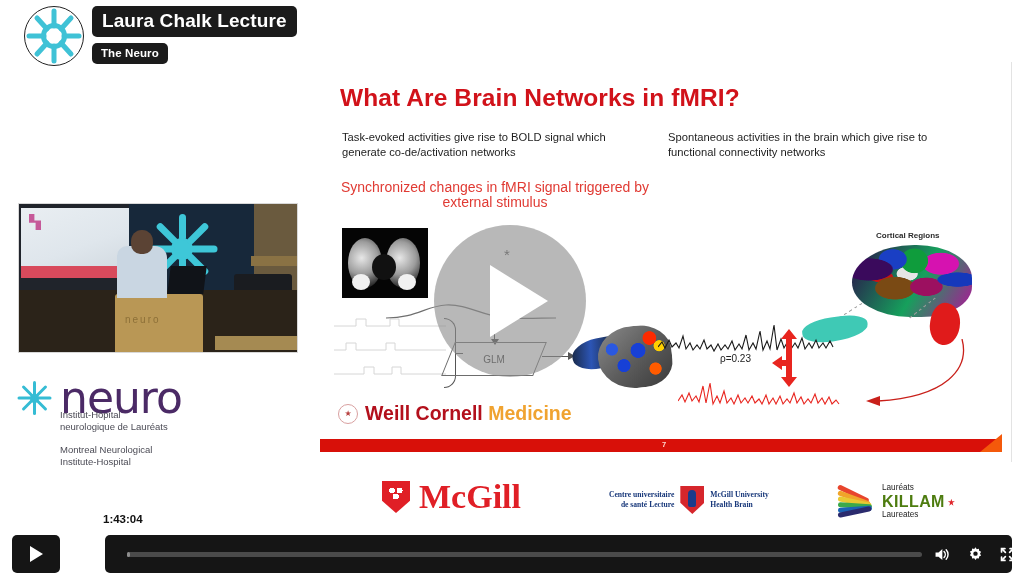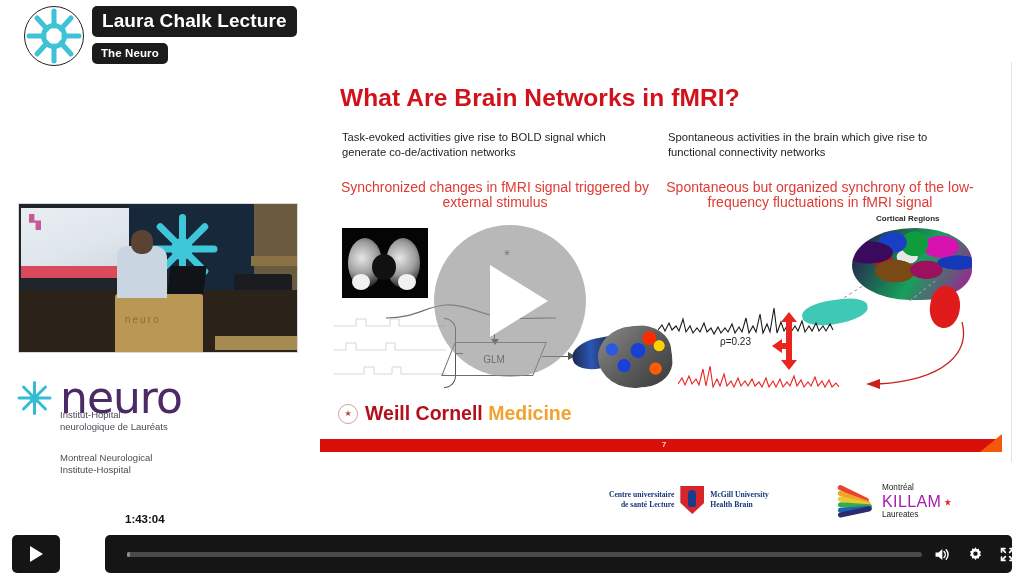--- a/index.html
+++ b/index.html
@@ -185,21 +185,21 @@
     font-size: 44px; line-height: 44px;
     color: #4b2a66;
     font-family: "DejaVu Sans", sans-serif;
     letter-spacing: -1px;
   }
   #neuro-sub1, #neuro-sub2 {
     position: absolute; left: 44px;
     color: #4b4b55; font-size: 9.5px; line-height: 11.5px;
   }
   #neuro-sub1 { top: 31px; }
-  #neuro-sub2 { top: 74px; }
+  #neuro-sub2 { top: 66px; }
 
   
   #slide {
     position: absolute;
     left: 310px; top: 62px;
     width: 702px; height: 400px;
     background: #ffffff;
     border-right: 1px solid #e3e3e3;
   }
   #slide-title {
@@ -315,21 +315,21 @@
       radial-gradient(circle at 84% 36%, #ffd000 0%, #ffd000 7%, transparent 8%),
       radial-gradient(circle at 55% 40%, #1740d6 0%, #1740d6 13%, transparent 14%),
       radial-gradient(circle at 34% 62%, #1740d6 0%, #1740d6 10%, transparent 11%),
       radial-gradient(circle at 76% 72%, #ff5b00 0%, #ff5b00 8%, transparent 9%),
       radial-gradient(circle at 20% 34%, #2a58e0 0%, #2a58e0 8%, transparent 9%),
       linear-gradient(140deg,#8a8a8a 0%,#5d5d5d 50%,#3a3a3a 100%);
     transform: rotate(-6deg);
   }
 
   
-  #diag-right { position: absolute; left: 344px; top: 150px; width: 348px; height: 200px; }
+  #diag-right { position: absolute; left: 344px; top: 167px; width: 348px; height: 200px; }
   #cortical-label {
     position: absolute; left: 222px; top: 2px;
     font-size: 8px; font-weight: bold; color: #2b2b2b;
   }
   #cortex-brain {
     position: absolute; left: 198px; top: 16px;
     width: 120px; height: 72px;
     border-radius: 54% 48% 44% 50%;
     background:
       radial-gradient(ellipse at 14% 34%, #3a0a5c 0%, #3a0a5c 16%, transparent 17%),
@@ -481,21 +481,21 @@
     width: 34px; height: 5px;
     border-radius: 3px;
     transform-origin: 0 50%;
     display: block;
   }
   #killam-text { margin-left: 6px; }
   #killam-top, #killam-bot {
     font-size: 8.2px; color: #1d1d1d; line-height: 10px;
   }
   #killam-main {
-    font-size: 16px; font-weight: normal; color: #a21caf; letter-spacing: .4px;
+    font-size: 16px; font-weight: bold; color: #4d7c0f; letter-spacing: .4px;
     line-height: 17px;
   }
   #killam-dot {
     display: inline-block; width: 7px; height: 7px;
     background: #e0262c; margin-left: 3px;
     clip-path: polygon(50% 0,61% 35%,100% 35%,68% 57%,79% 100%,50% 73%,21% 100%,32% 57%,0 35%,39% 35%);
     vertical-align: middle;
   }
 
   
@@ -537,21 +537,21 @@
   .ctrl-icon {
     position: absolute; top: 11px;
     width: 17px; height: 17px;
     cursor: pointer;
   }
   #vol-icon { left: 828px; }
   #gear-icon { left: 862px; }
   #fs-icon  { left: 894px; }
   #time-tooltip {
     position: absolute;
-    left: 119px; top: -19px;
+    left: 97px; top: -19px;
     background: #ffffff;
     color: #111;
     font-size: 11.5px; font-weight: bold;
     padding: 2px 6px 3px 6px;
     border-radius: 3px;
     white-space: nowrap;
   }
 </style>
 </head>
 <body>
@@ -635,21 +635,20 @@
   </div>
 
   <div id="slide">
 
     <div id="slide-title">What Are Brain Networks in fMRI?</div>
 
     <div class="col-caption" id="cap-left">Task-evoked activities give rise to BOLD signal which generate co-de/activation networks</div>
     <div class="col-caption" id="cap-right">Spontaneous activities in the brain which give rise to functional connectivity networks</div>
 
     <div class="col-red" id="red-left">Synchronized changes in fMRI signal triggered by external stimulus</div>
-    <div class="col-red" id="red-right">Spontaneous but organized synchrony of the low-frequency fluctuations in fMRI signal</div>
 
     <div id="diag-left">
       <div id="fmri-scan">
         <span class="lobe" style="left:6px;  top:10px; width:34px; height:50px;"></span>
         <span class="lobe" style="left:44px; top:10px; width:34px; height:50px;"></span>
         <span class="lobe" style="left:30px; top:26px; width:24px; height:26px; background:#111;"></span>
         <span class="lobe" style="left:10px; top:46px; width:18px; height:16px; background:#f1f1f1;"></span>
         <span class="lobe" style="left:56px; top:46px; width:18px; height:16px; background:#f1f1f1;"></span>
       </div>
       <span class="asterisk">*</span>
@@ -717,20 +716,24 @@
       <span id="slide-corner"></span>
     </div>
   </div>
 
   <div id="play-overlay">
     <span class="tri"></span>
   </div>
 
   <div id="logo-strip">
 
+    <div class="logo-block" id="mcgill-logo">
+      <span id="mcgill-shield"></span>
+      <span id="mcgill-word">McGill</span>
+    </div>
 
     <div class="logo-block" id="muhc-logo">
       <span id="muhc-fr">
         <span style="display:block">Centre universitaire</span>
         <span style="display:block">de santé Lecture</span>
       </span>
       <span id="muhc-shield"></span>
       <span id="muhc-en">
         <span style="display:block">McGill University</span>
         <span style="display:block">Health Brain</span>
@@ -740,21 +743,21 @@
     <div class="logo-block" id="killam-logo">
       <span id="killam-swoosh">
         <i style="top:2px;  background:#e8452c; transform:rotate(26deg);"></i>
         <i style="top:8px;  background:#f0a42a; transform:rotate(20deg);"></i>
         <i style="top:14px; background:#e8c933; transform:rotate(12deg);"></i>
         <i style="top:20px; background:#3aa94b; transform:rotate(4deg);"></i>
         <i style="top:26px; background:#1a63b5; transform:rotate(-4deg);"></i>
         <i style="top:31px; background:#2b2b6e; transform:rotate(-12deg);"></i>
       </span>
       <span id="killam-text">
-        <span id="killam-top" style="display:block">Montréal</span>
+        <span id="killam-top" style="display:block">Lauréats</span>
         <span id="killam-main" style="display:block"><span>KILLAM</span><span id="killam-dot"></span></span>
         <span id="killam-bot" style="display:block">Laureates</span>
       </span>
     </div>
   </div>
 
   <div id="player">
 
     <div id="play-btn">
       <span class="tri"></span>

